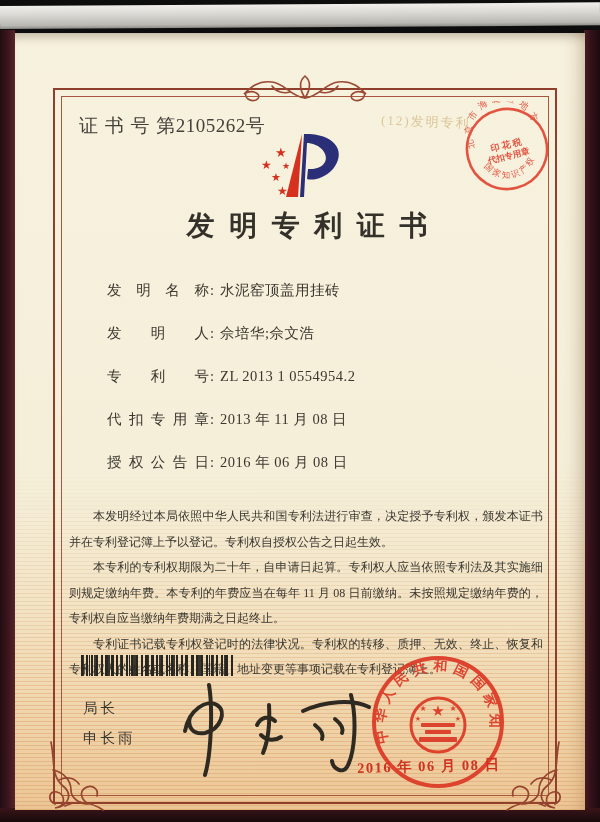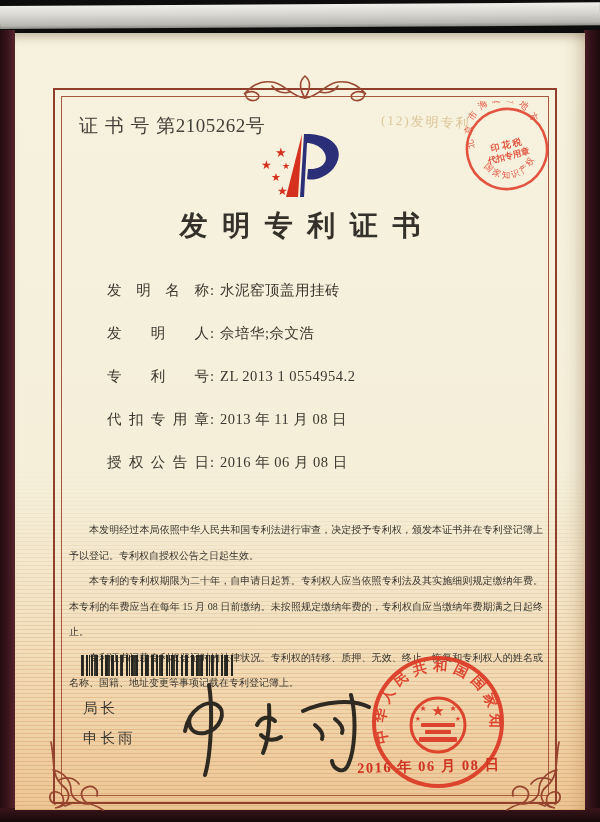--- a/index.html
+++ b/index.html
@@ -49,30 +49,30 @@
   .corner-orn.br{right:-14px;bottom:-12px;transform:scaleX(-1);}
 
   .cert-no{position:absolute;left:64px;top:80px;font-size:19px;color:#44403a;letter-spacing:1px;}
   .cert-no .num{letter-spacing:.5px;}
   .bleed-text{position:absolute;left:366px;top:80px;font-size:13px;color:rgba(193,153,84,.5);
     letter-spacing:2px;transform:rotate(2deg);}
 
   .logo{position:absolute;left:234px;top:98px;}
 
   .title{position:absolute;left:0;top:174px;width:570px;text-align:center;
-    font-size:28px;font-weight:700;color:#34312b;letter-spacing:.52em;text-indent:.52em;}
+    font-size:28px;font-weight:700;color:#34312b;letter-spacing:.52em;text-indent:.52em;padding-left:7px;}
 
   .fields{position:absolute;left:64px;top:244px;width:478px;}
   .field-row{margin-bottom:16px;font-size:14.5px;color:#3b372f;line-height:27px;white-space:nowrap;margin-left:28px;}
   .field-label{display:inline-block;width:102px;text-align:justify;text-align-last:justify;
     color:#3b372f;vertical-align:top;}
   .field-colon{margin:0 6px 0 1px;}
   .field-value{letter-spacing:.5px;}
 
-  .body-text{position:absolute;left:54px;top:484px;width:474px;font-size:10px;
+  .body-text{position:absolute;left:54px;top:471px;width:474px;font-size:12px;
     line-height:25.5px;color:#3a362e;text-align:justify;}
   .body-text p{margin:0;text-indent:2em;}
 
   .barcode{position:absolute;left:66px;top:622px;width:152px;height:21px;
     background:
      repeating-linear-gradient(90deg,#26251f 0 2px,transparent 2px 5px),
      repeating-linear-gradient(90deg,#26251f 0 1px,transparent 1px 8px),
      repeating-linear-gradient(90deg,rgba(38,37,31,.9) 0 3px,transparent 3px 13px);
   }
 
@@ -186,21 +186,21 @@
     <div class="field-row">
       <span class="field-label">代扣专用章</span><span class="field-colon">:</span><span class="field-value">2013 年 11 月 08 日</span>
     </div>
     <div class="field-row">
       <span class="field-label">授权公告日</span><span class="field-colon">:</span><span class="field-value">2016 年 06 月 08 日</span>
     </div>
   </div>
 
   <div class="body-text">
     <p>本发明经过本局依照中华人民共和国专利法进行审查，决定授予专利权，颁发本证书并在专利登记簿上予以登记。专利权自授权公告之日起生效。</p>
-    <p>本专利的专利权期限为二十年，自申请日起算。专利权人应当依照专利法及其实施细则规定缴纳年费。本专利的年费应当在每年 15 月 08 日前缴纳。未按照规定缴纳年费的，专利权自应当缴纳年费期满之日起终止。</p>
+    <p>本专利的专利权期限为二十年，自申请日起算。专利权人应当依照专利法及其实施细则规定缴纳年费。本专利的年费应当在每年 11 月 08 日前缴纳。未按照规定缴纳年费的，专利权自应当缴纳年费期满之日起终止。</p>
     <p>专利证书记载专利权登记时的法律状况。专利权的转移、质押、无效、终止、恢复和专利权人的姓名或名称、国籍、地址变更等事项记载在专利登记簿上。</p>
   </div>
 
   <div class="barcode"></div>
 
   <div class="director">
     <div>局长</div>
     <div>申长雨</div>
   </div>
 

